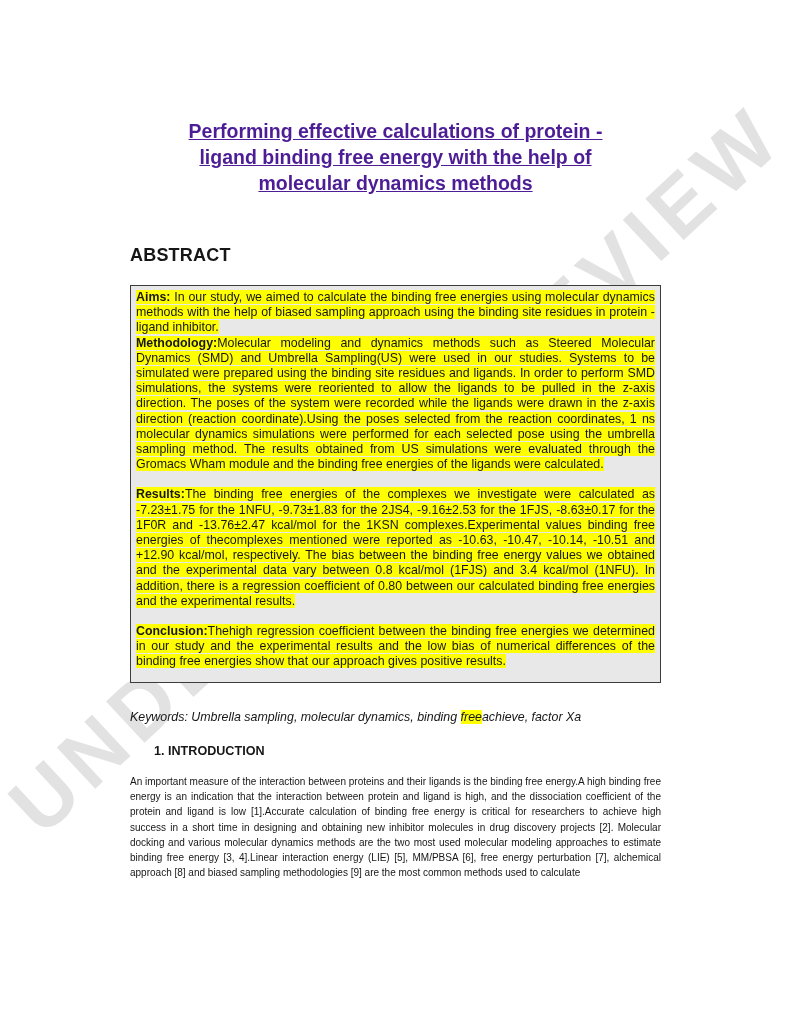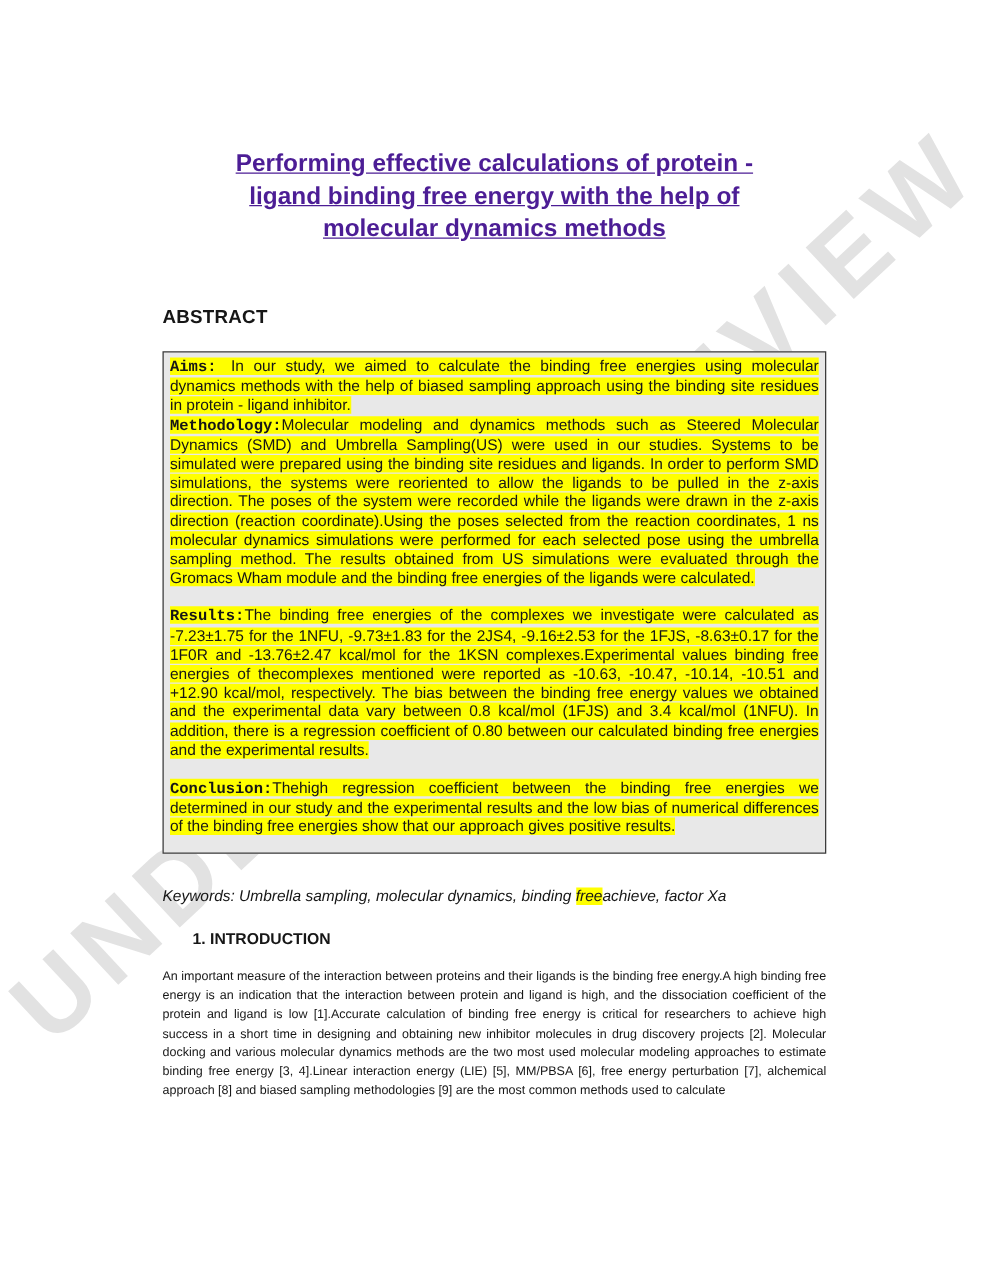--- a/index.html
+++ b/index.html
@@ -36,38 +36,38 @@
     font-size: 19.5px;
     font-weight: bold;
     text-align: center;
     line-height: 26px;
     white-space: pre-line;
     color: #4c1d95;
     text-decoration: underline;
   }
   .abstract-heading {
     margin-top: 49px;
-    font-size: 15px;
+    font-size: 18px;
     font-weight: bold;
     letter-spacing: 0.2px;
   }
   .abstract-box {
     margin-top: 19px;
     background: #e8e8e8;
     border: 1px solid #3c3c3c;
     padding: 4px 5px 12px 5px;
   }
   .abs-para {
     font-size: 12.4px;
     line-height: 15.2px;
     text-align: justify;
   }
   .abs-para.gap { margin-top: 15px; }
   .hl { background: #ffff00; }
-  .abs-para strong { font-weight: bold; font-family: Liberation Mono, monospace; }
+  .abs-para strong { font-weight: bold; }
   .keywords {
     margin-top: 27px;
     font-size: 12.4px;
     font-style: italic;
     line-height: 15px;
   }
   .intro-heading {
     margin-top: 19px;
     font-size: 12.6px;
     font-weight: bold;

